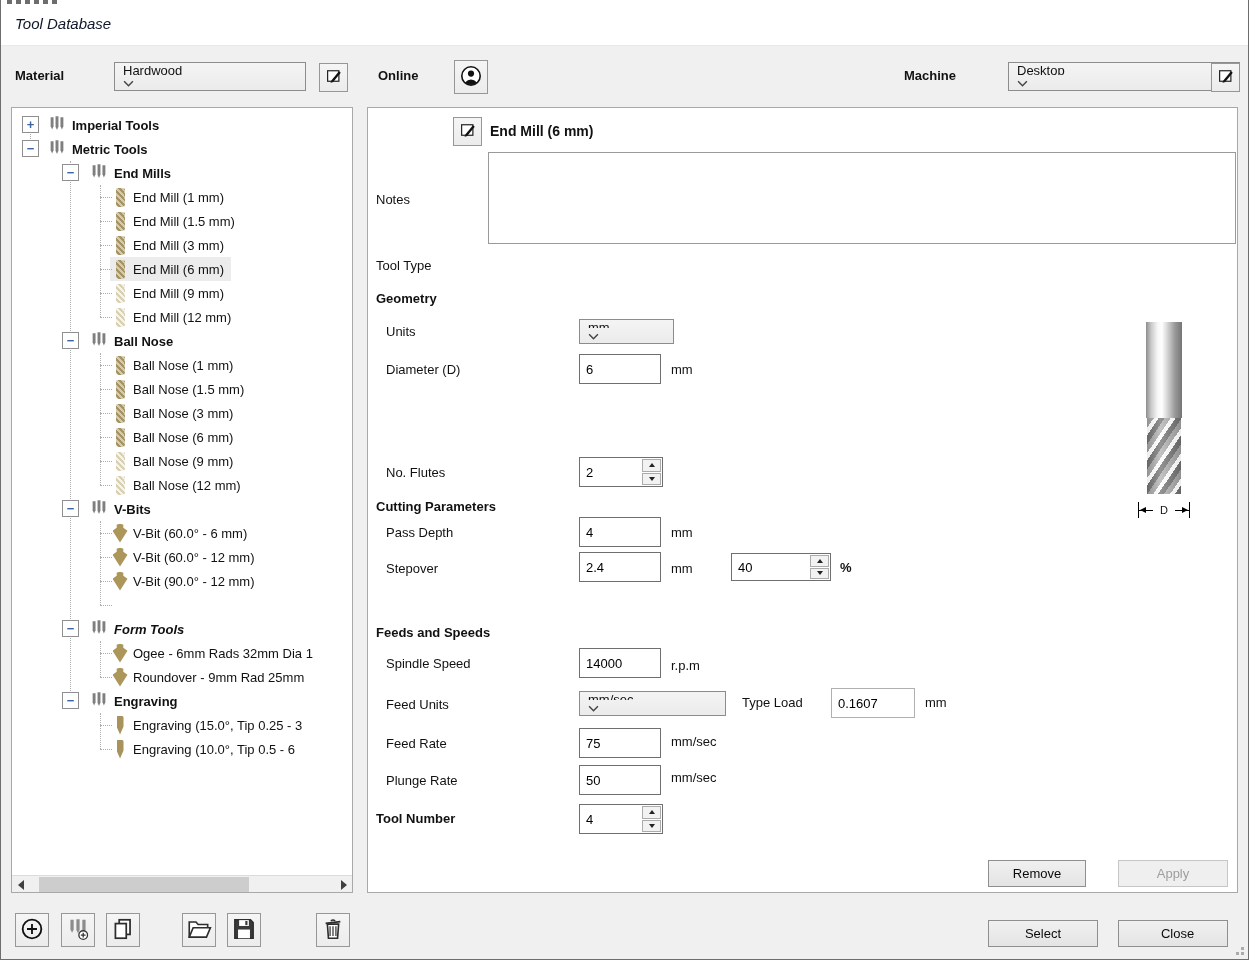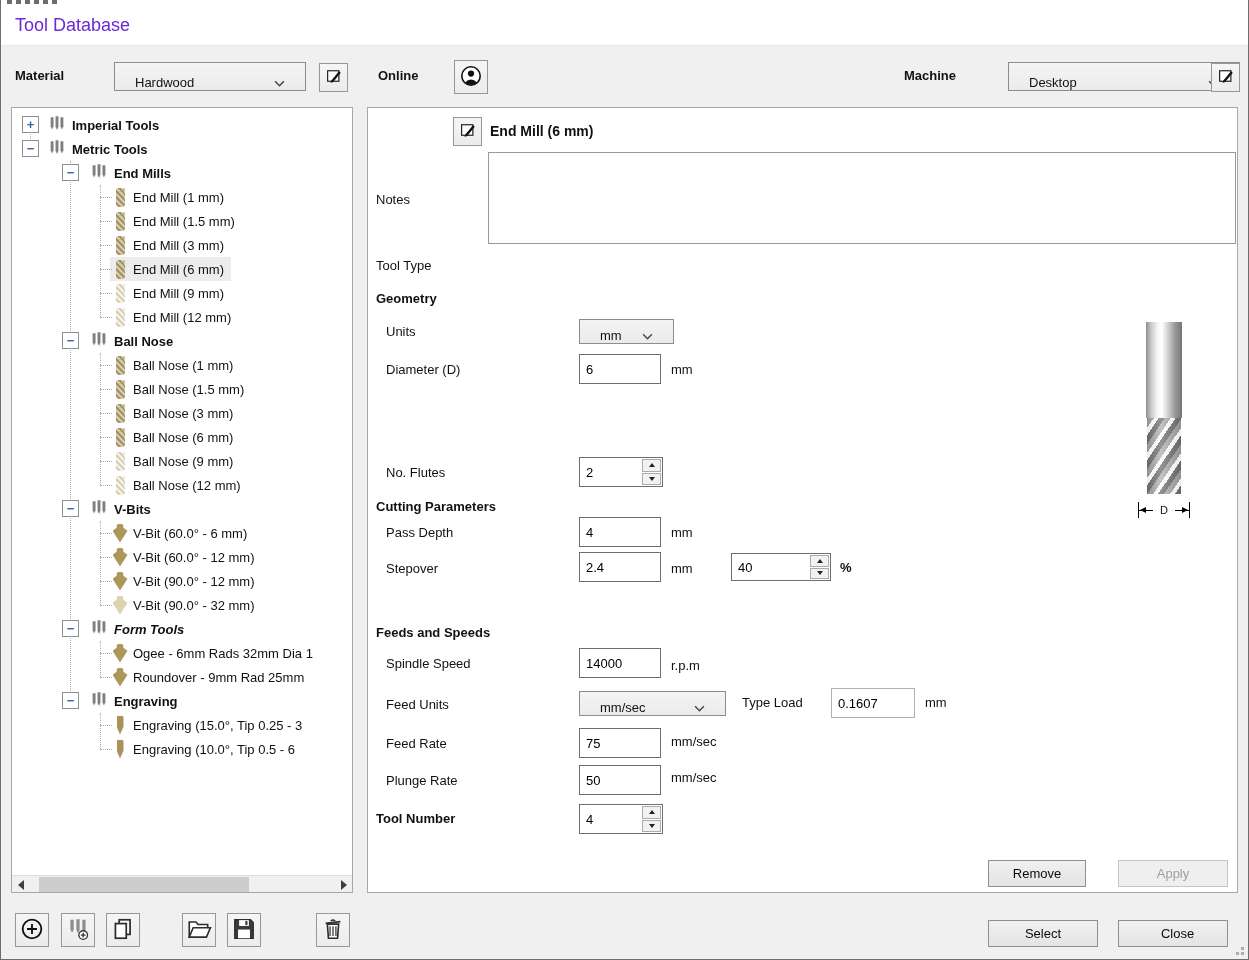--- a/index.html
+++ b/index.html
@@ -5,28 +5,28 @@
   html,body{margin:0;padding:0;background:#dcdcdc;}
   *{box-sizing:border-box;}
   .dialog{
     position:relative;width:1249px;height:960px;background:#f0f0f0;
     font-family:"Liberation Sans", sans-serif;font-size:13px;color:#111;
     border-left:1px solid #6e6e6e;border-right:1px solid #6e6e6e;border-bottom:1px solid #6e6e6e;
     overflow:hidden;
   }
   .abs{position:absolute;}
   .titlebar{position:absolute;left:0;top:0;width:100%;height:46px;background:#ffffff;border-bottom:1px solid #e9e9e9;}
-  .title-text{position:absolute;left:14px;top:15px;font-size:18px;color:#6d28d9;}
+  .title-text{position:absolute;left:14px;top:15px;font-size:15px;color:#0f172a;font-style:italic;}
   .frag{position:absolute;left:6px;top:0;width:52px;height:4px;opacity:.75;
     background:repeating-linear-gradient(90deg,#3c3c3c 0 5px,transparent 5px 9px);}
   .lbl{line-height:16px;white-space:nowrap;}
   .bold{font-weight:bold;}
   
   .combo{background:linear-gradient(#f4f4f4,#ebebeb);border:1px solid #8c8c8c;
-    display:flex;align-items:flex-end;padding:0 20px;cursor:default;}
+    display:flex;align-items:flex-start;padding:0 8px;cursor:default;flex-direction:column;}
   .combo .ctext{flex:1;white-space:nowrap;overflow:hidden;}
   .combo svg{flex:none;}
   
   .ibtn{background:linear-gradient(#f5f5f5,#ececec);border:1px solid #979797;
     display:flex;align-items:center;justify-content:center;padding:0;cursor:default;}
   
   .tinput{border:1px solid #6f6f6f;background:#fff;font-family:inherit;font-size:13px;
     padding:0 6px;width:100%;height:100%;outline:none;}
   .ro{border-color:#b0b0b0;}
   
@@ -343,28 +343,20 @@
         <div class="hline" style="left: 88px; top: 473px; width: 12px;"></div>
         <div class="tree-row" style="top: 461px;">
           <div class="hit" style="left: 98px;">
             <span class="ticon">
               <span class="icon-vbit"></span>
             </span>
             <span class="tlabel">V-Bit (90.0° - 12 mm)</span>
           </div>
         </div>
         <div class="hline" style="left: 88px; top: 497px; width: 12px;"></div>
-        <div class="tree-row" style="top: 485px;">
-          <div class="hit" style="left: 98px;">
-            <span class="ticon">
-              <span class="icon-vbit light"></span>
-            </span>
-            <span class="tlabel">V-Bit (90.0° - 32 mm)</span>
-          </div>
-        </div>
         <div class="tree-row" style="top: 509px;">
           <div class="expander" style="left: 50px;">−</div>
           <div class="hit" style="left: 75px; font-style: italic;">
             <span class="ticon" style="width: 24px;">
               <svg width="22" height="20" viewBox="0 0 24 22">
                 <g fill="#7f7f7f">
                   <path d="M5 2.5 h3.2 v10 l-1.6 3.4 L5 12.5 z"></path>
                   <path d="M10.4 1.5 h3.2 v11.5 l-1.6 3.5 -1.6-3.5 z"></path>
                   <path d="M15.8 2.5 h3.2 v10 l-1.6 3.4 -1.6-3.4 z"></path>
                 </g>

